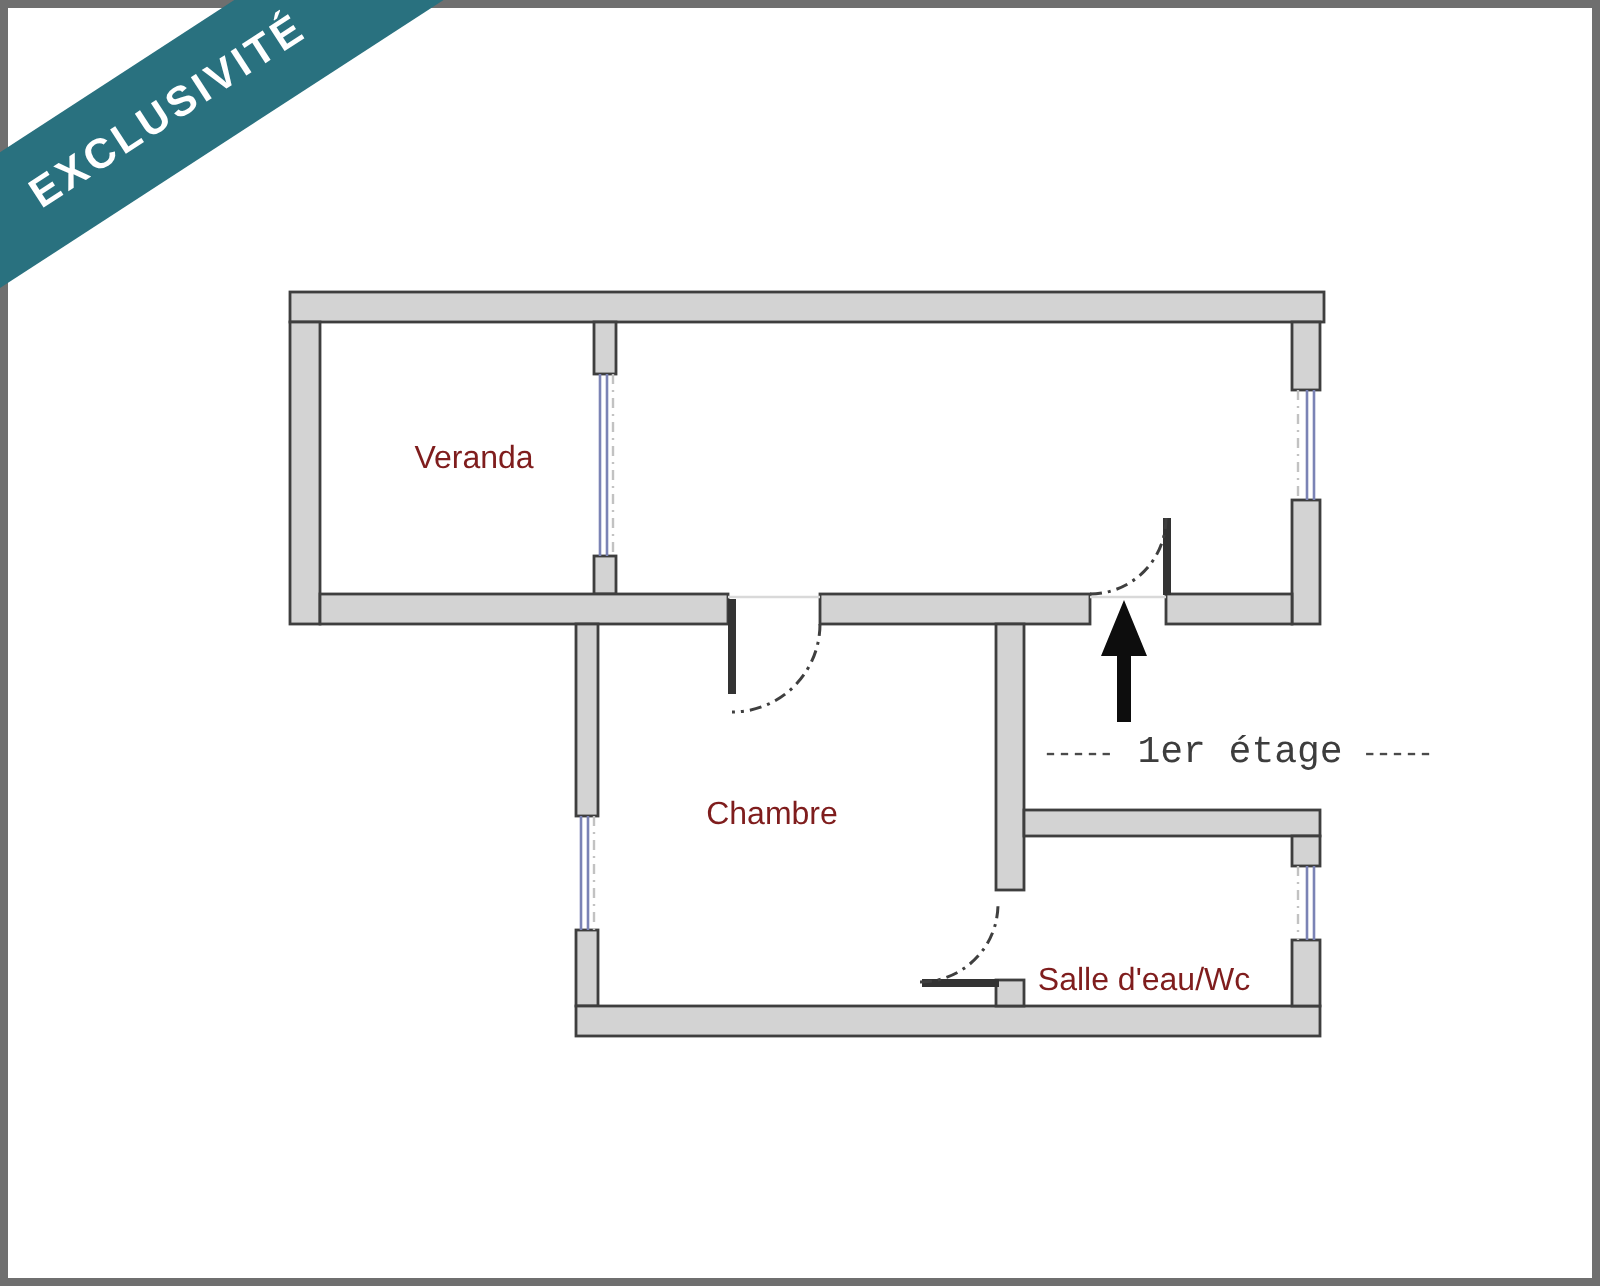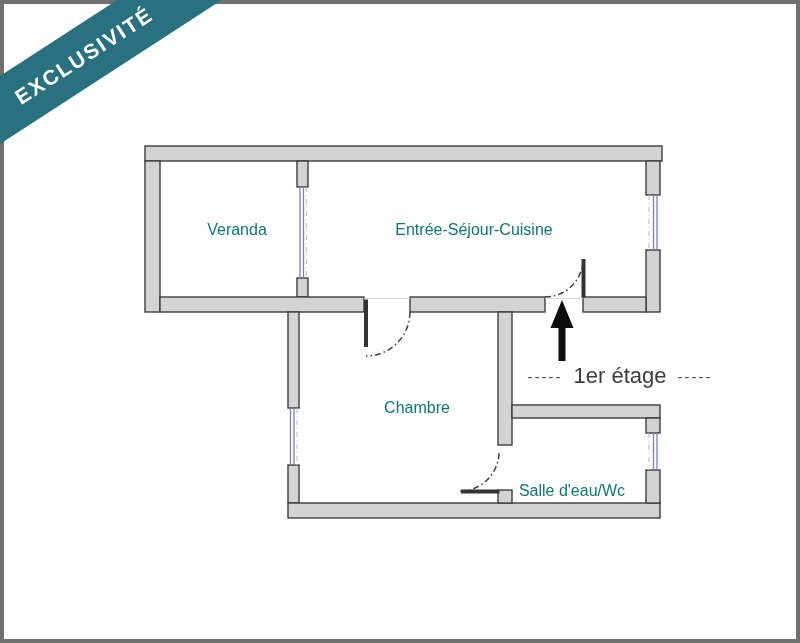--- a/index.html
+++ b/index.html
@@ -17,24 +17,24 @@
           transform:rotate(-33deg);display:flex;align-items:center;justify-content:center;
           z-index:10;}
   .banner span{color:#ffffff;font-weight:bold;font-size:21px;letter-spacing:2px;
                white-space:nowrap;}
 
   
   svg.plan{position:absolute;left:0;top:0;z-index:1;}
 
   
   .lbl{position:absolute;transform:translate(-50%,-50%);white-space:nowrap;
-       color:#0f766e;font-size:16px;z-index:2;}
+       color:#7f1d1d;font-size:16px;z-index:2;}
   .level{position:absolute;left:620px;top:376px;transform:translate(-50%,-50%);
          display:flex;align-items:center;gap:11px;z-index:2;color:#3d3d3d;}
-  .level .txt{font-size:22px;white-space:nowrap;}
+  .level .txt{font-size:19px;white-space:nowrap;font-family:Liberation Mono, monospace;}
   .level .dash{font-size:15px;letter-spacing:2px;color:#4a4a4a;white-space:nowrap;}
 </style>
 </head>
 <body>
 
 <div class="stage">
 
   <svg class="plan" width="800" height="643" viewBox="0 0 800 643">
 
     <g fill="#d3d3d3" stroke="#3e3e3e" stroke-width="1.4">
@@ -106,22 +106,21 @@
       <g>
         <path d="M461,491.5 H499.5" stroke="#333333" stroke-width="4"></path>
         <path d="M460,491 A39,39 0 0 0 499,452" stroke="#3f3f3f" stroke-width="1.5" stroke-dasharray="6 3 1.5 3"></path>
       </g>
     </g>
 
     <polygon points="562,300 573.5,328 565.5,328 565.5,361 558.5,361 558.5,328 550.5,328" fill="#0d0d0d"></polygon>
   </svg>
 
   <div class="lbl" style="left:237px;top:230px">Veranda</div>
-  <div class="lbl" style="left:474px;top:230px">Entrée-Séjour-Cuisine</div>
-  <div class="lbl" style="left:417px;top:408px">Chambre</div>
+  <div class="lbl" style="left:386px;top:408px">Chambre</div>
   <div class="lbl" style="left:572px;top:491px">Salle d'eau/Wc</div>
 
   <div class="level">
     <span class="dash">-----</span>
     <span class="txt">1er étage</span>
     <span class="dash">-----</span>
   </div>
 
   <div class="banner">
     <span>EXCLUSIVITÉ</span>

